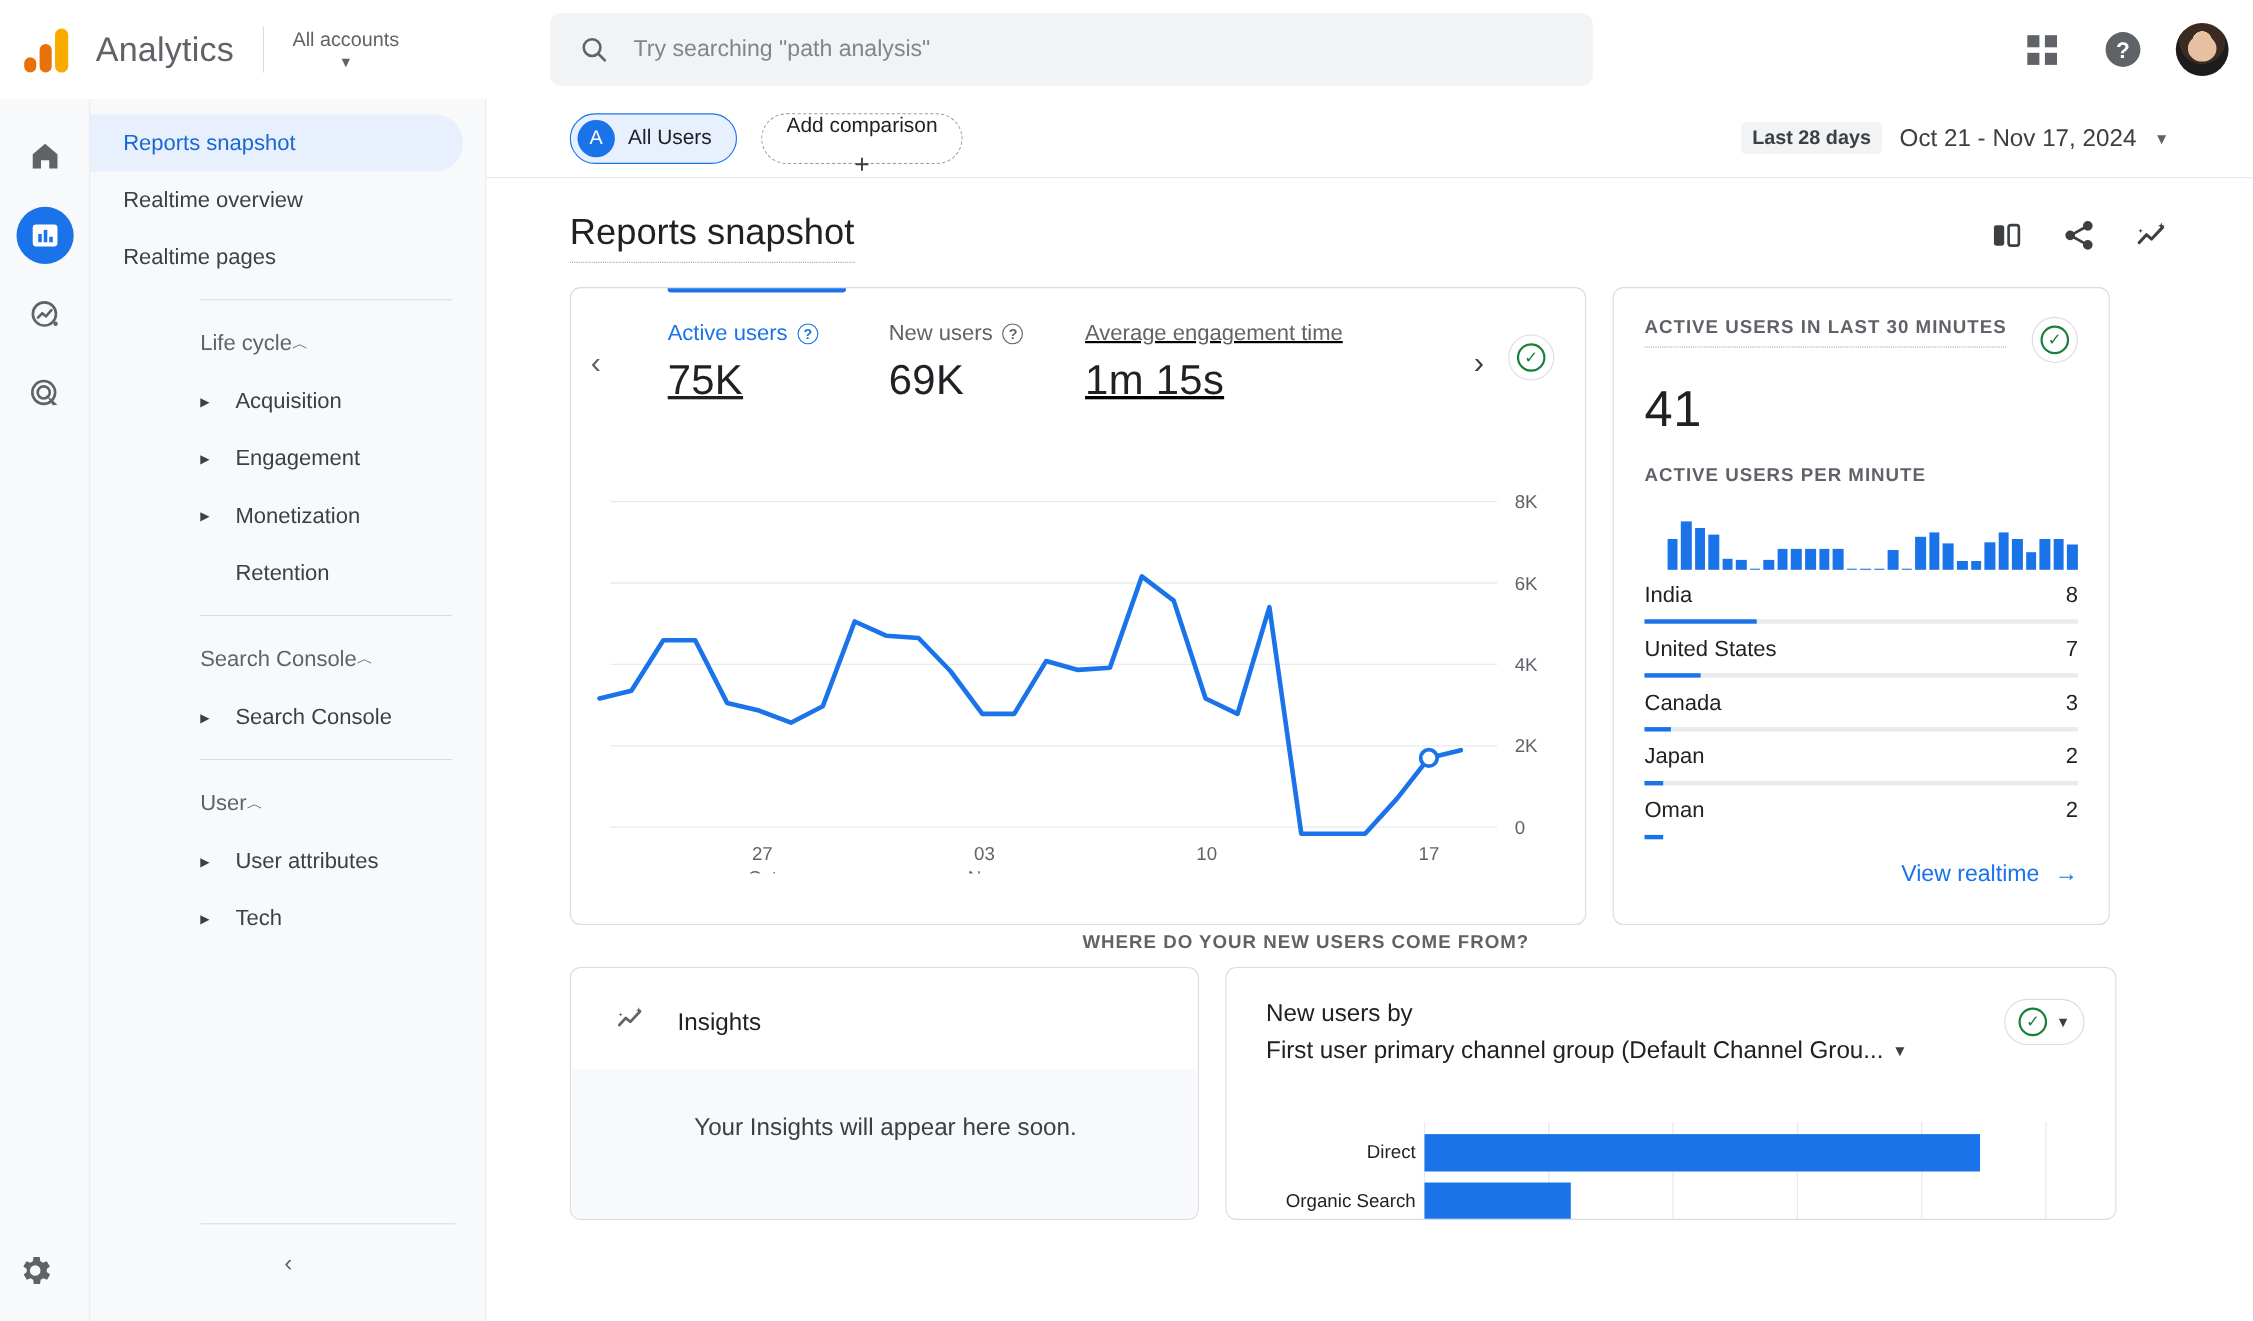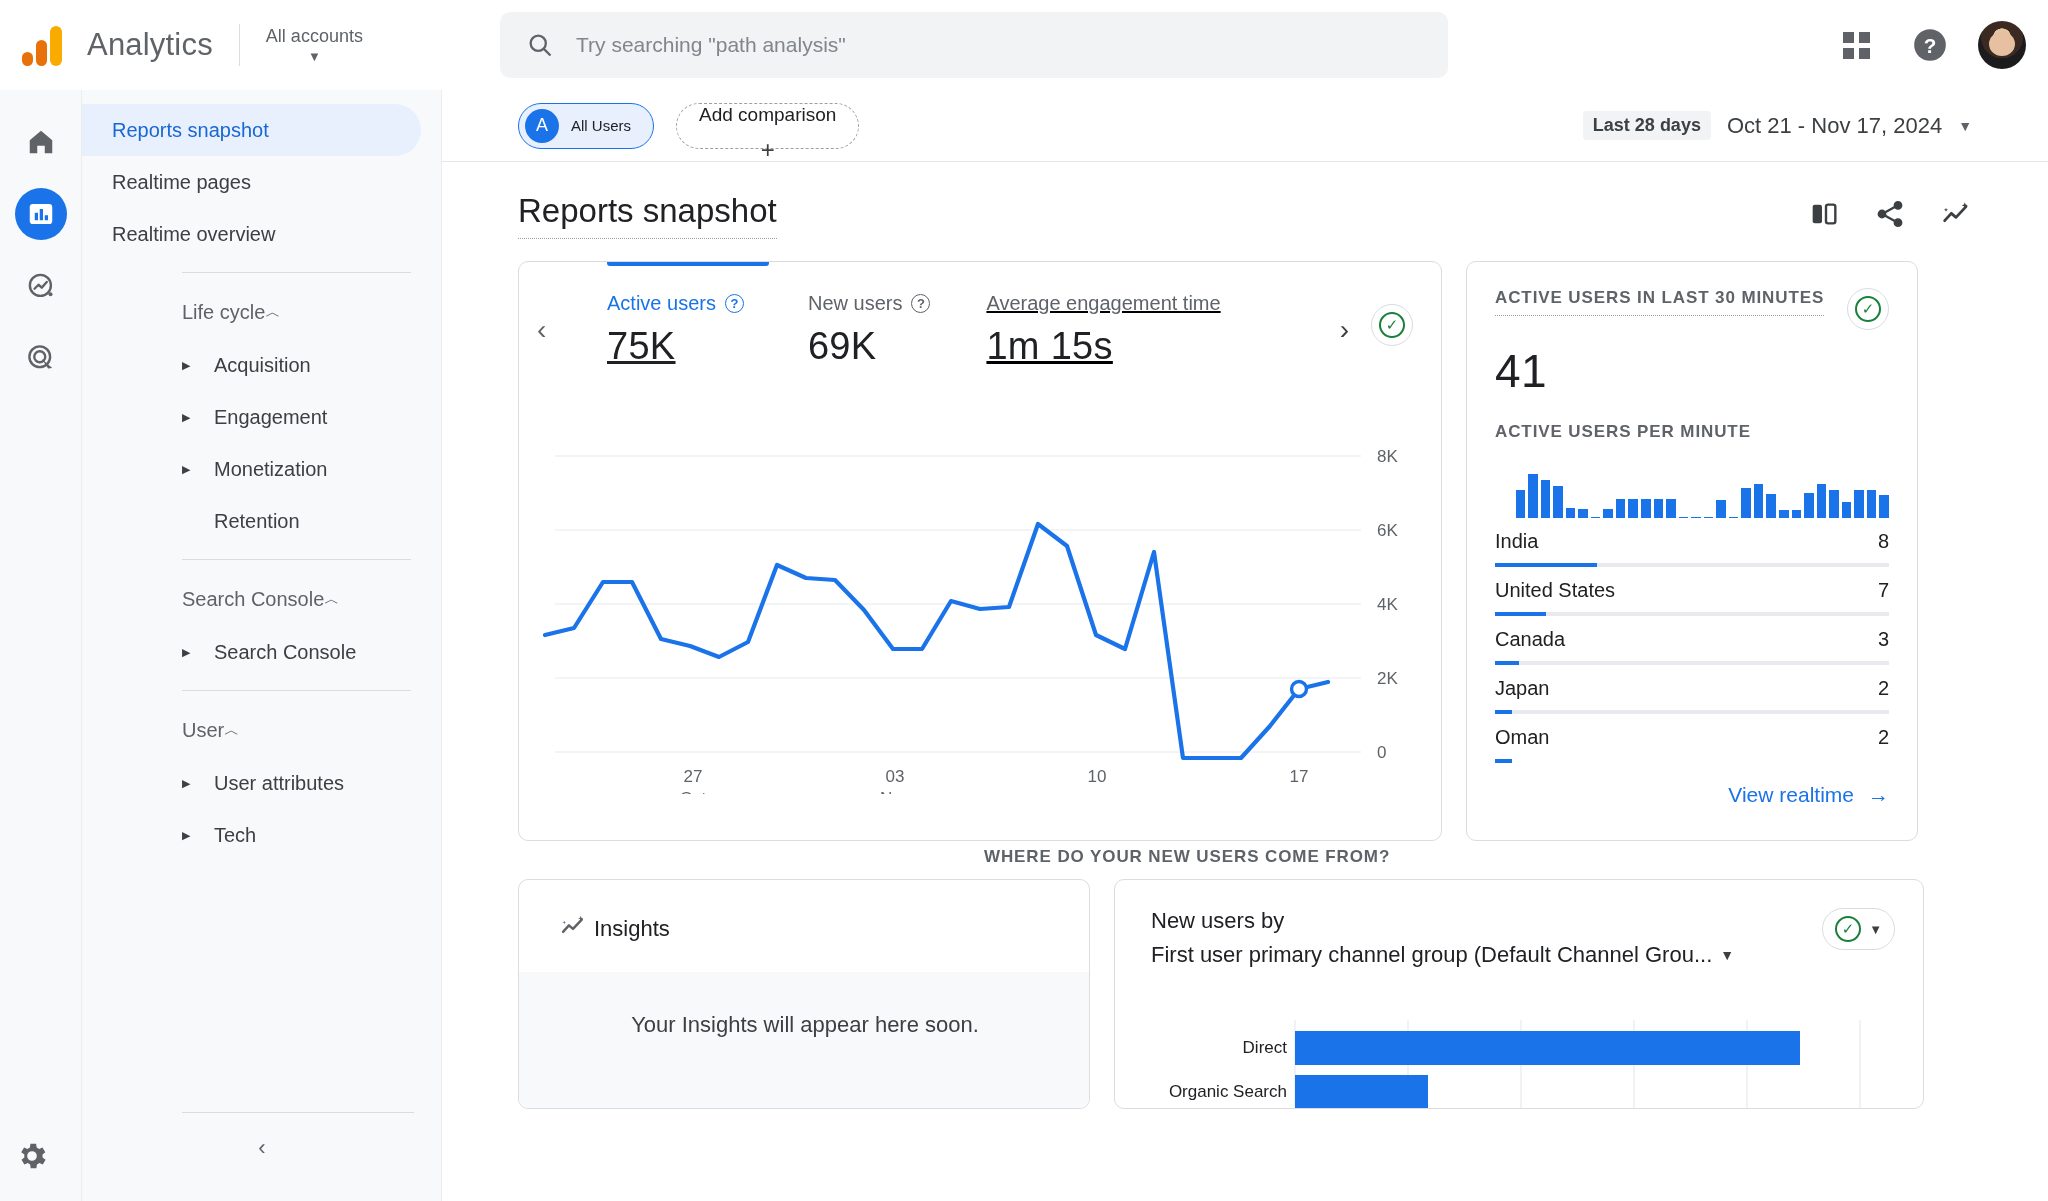--- a/index.html
+++ b/index.html
@@ -114,21 +114,21 @@
   }
   .chip-allusers {
     display: flex; align-items: center; height: 46px; border: 1px solid #1A73E8;
     background: #E8F0FE; border-radius: 23px; padding: 0 22px 0 6px; cursor: pointer;
   }
   .chip-allusers .dot {
     width: 34px; height: 34px; border-radius: 50%; background: #1A73E8; color: #fff;
     display: flex; align-items: center; justify-content: center; font-size: 18px; font-weight: 500;
     margin-right: 12px;
   }
-  .chip-allusers .lbl { font-size: 15px; color: #202124; }
+  .chip-allusers .lbl { font-size: 19px; color: #202124; }
   .chip-add {
     display: flex; align-items: center; gap: 12px; height: 46px; margin-left: 22px;
     border: 1px dashed #9AA0A6; border-radius: 23px; padding: 0 22px; cursor: pointer;
     font-size: 19px; color: #202124; flex-direction: column;
   }
   .chip-add .plus { font-size: 24px; color: #3C4043; line-height: 1; }
   .daterange {
     position: absolute; right: 76px; display: flex; align-items: center; gap: 16px; cursor: pointer;
   }
   .daterange .pill { background: #F1F3F4; color: #3C4043; font-size: 18px; font-weight: 700; padding: 4px 10px; border-radius: 4px; }
@@ -202,21 +202,21 @@
     color: #1A73E8; font-size: 21px; margin-top: 20px; cursor: pointer;
   }
 
   
   .row2 { display: flex; gap: 24px; margin-top: 38px; position: relative; }
   .sec-label {
     position: absolute; left: 466px; top: -32px;
     font-size: 17px; letter-spacing: .9px; color: #5F6368; font-weight: 700;
   }
   .card-ins { width: 572px; height: 230px; position: relative; overflow: hidden; }
-  .ins-head { display: flex; align-items: center; gap: 7px; padding: 32px 0 0 40px; font-size: 22px; color: #202124; }
+  .ins-head { display: flex; align-items: center; gap: 29px; padding: 32px 0 0 40px; font-size: 22px; color: #202124; }
   .ins-body {
     position: absolute; left: 0; top: 92px; width: 572px; height: 138px;
     background: #F8F9FA; display: flex; align-items: flex-start; justify-content: center; padding-top: 40px;
     font-size: 22px; color: #3C4043;
   }
   .card-nu { width: 810px; height: 230px; position: relative; overflow: hidden; }
   .nu-head { padding: 28px 0 0 36px; }
   .nu-t1 { font-size: 22px; color: #202124; }
   .nu-t2 { font-size: 22px; color: #202124; margin-top: 8px; display: flex; align-items: center; gap: 8px; }
   .nu-t2 .caret { font-size: 14px; color: #3C4043; }
@@ -306,24 +306,24 @@
           <path d="M19.4 13a7.6 7.6 0 0 0 0-2l2-1.6-2-3.4-2.4 1a7.6 7.6 0 0 0-1.7-1l-.4-2.6h-4l-.4 2.6a7.6 7.6 0 0 0-1.7 1l-2.4-1-2 3.4L6.6 11a7.6 7.6 0 0 0 0 2l-2 1.6 2 3.4 2.4-1a7.6 7.6 0 0 0 1.7 1l.4 2.6h4l.4-2.6a7.6 7.6 0 0 0 1.7-1l2.4 1 2-3.4zM12 15.4A3.4 3.4 0 1 1 12 8.6a3.4 3.4 0 0 1 0 6.8z"></path>
         </svg>
     </div>
   </div>
 
   <div class="sidebar">
     <div class="nav-item sel">
       <span class="lbl">Reports snapshot</span>
     </div>
     <div class="nav-item">
+      <span class="lbl">Realtime overview</span>
+    </div>
+    <div class="nav-item">
       <span class="lbl">Realtime pages</span>
-    </div>
-    <div class="nav-item">
-      <span class="lbl">Realtime overview</span>
     </div>
 
     <div class="nav-sep"></div>
 
     <div class="nav-group">
       <span>Life cycle</span>
       <span class="chev">︿</span>
     </div>
     <div class="nav-item indent-arrow">
       <span class="arrow">▶</span>

